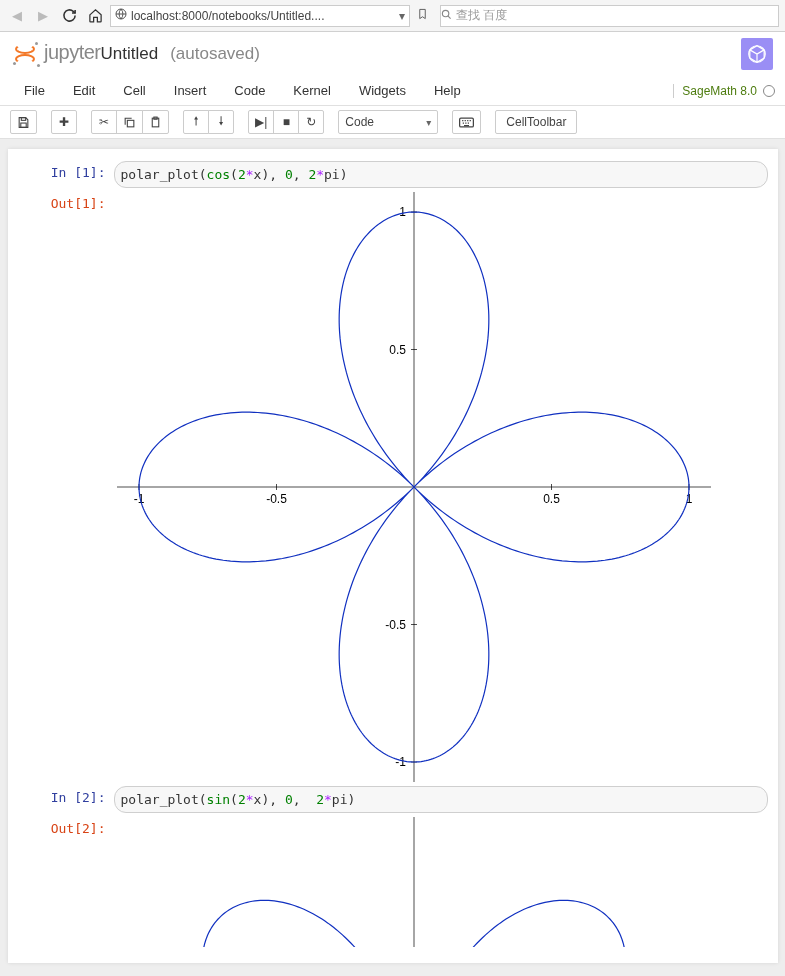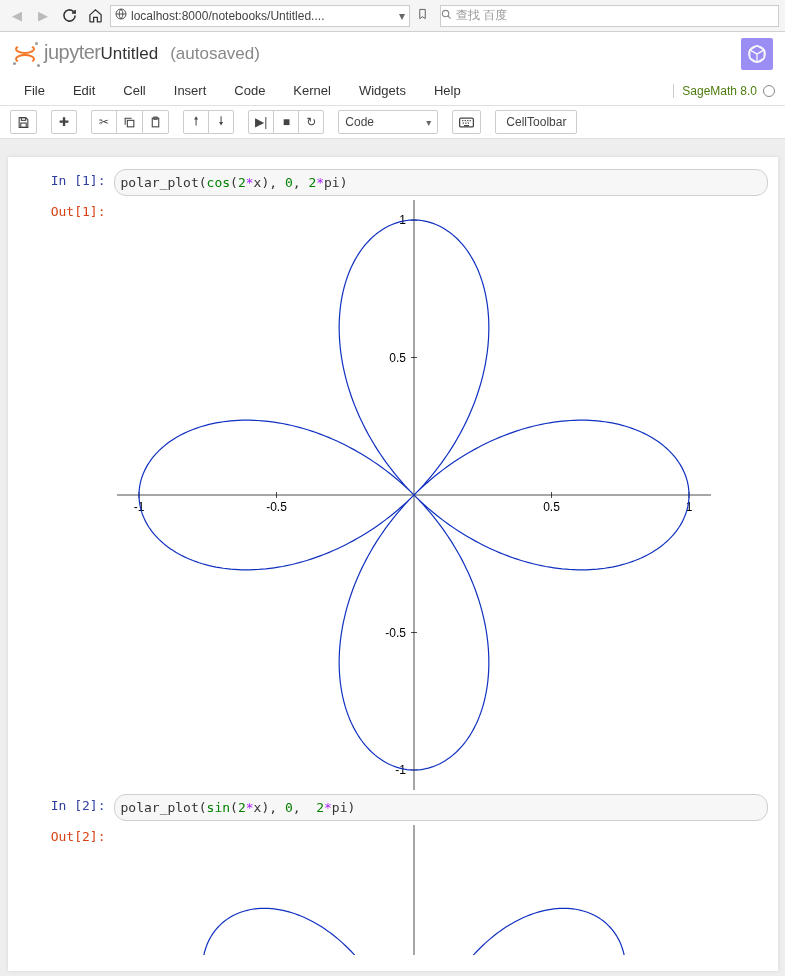--- a/index.html
+++ b/index.html
@@ -42,21 +42,21 @@
 .tb-group { display: flex; }
 .tb-group .tb-btn { border-radius: 0; margin-left: -1px; }
 .tb-group .tb-btn:first-child { border-radius: 2px 0 0 2px; margin-left: 0; }
 .tb-group .tb-btn:last-child { border-radius: 0 2px 2px 0; }
 .tb-sep { width: 6px; }
 .tb-select { height: 24px; border: 1px solid #ccc; border-radius: 2px; background: #fff; padding: 0 18px 0 6px; font-size: 12px; color: #444; position: relative; min-width: 100px; display:flex; align-items:center; }
 .tb-select::after { content: "▾"; position: absolute; right: 6px; color: #666; font-size: 10px; }
 
 
 .nb-container { background: #eee; padding: 10px 4px 0; min-height: 900px; }
-.nb-page { background: #fff; margin: 8px auto; width: 770px; padding: 12px 10px; box-shadow: 0 0 4px rgba(0,0,0,0.1); }
+.nb-page { background: #fff; margin: 0 auto; width: 770px; padding: 12px 10px; box-shadow: 0 0 4px rgba(0,0,0,0.1); }
 
 .cell { display: flex; margin-bottom: 4px; }
 .prompt { flex: 0 0 96px; text-align: right; padding: 4px 8px 0 0; font-family: monospace; font-size: 13px; }
 .prompt.in { color: #303F9F; }
 .prompt.out { color: #D84315; }
 .cell-body { flex: 1; }
 .code-area { border: 1px solid #cfcfcf; background: #f7f7f7; border-radius: 12px; padding: 5px 6px; font-family: monospace; font-size: 13px; white-space: pre; }
 .cm-builtin { color: #008000; }
 .cm-num { color: #008000; }
 .cm-op { color: #AA22FF; }

